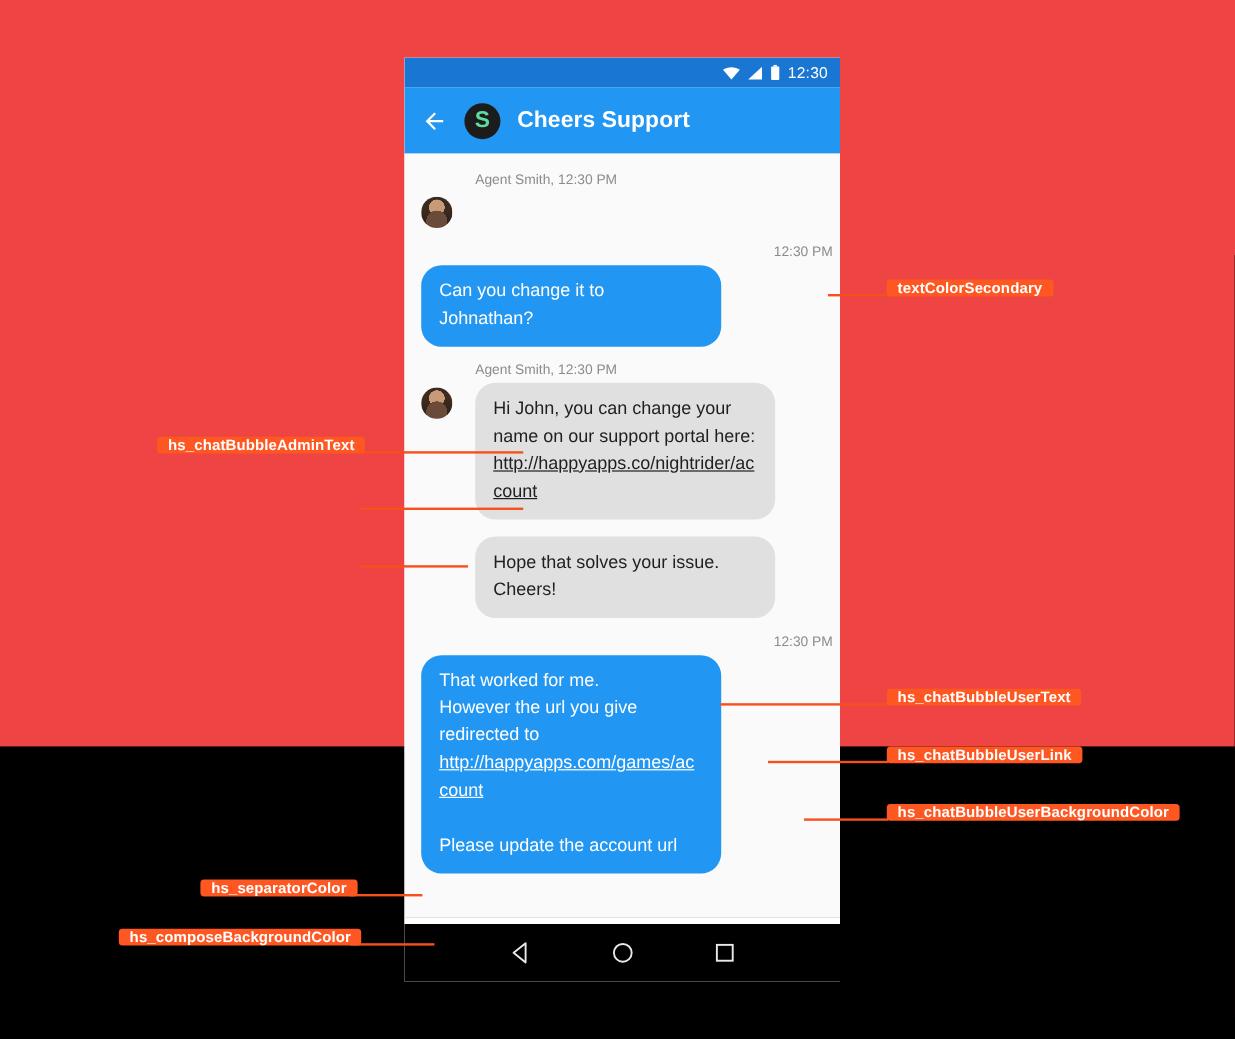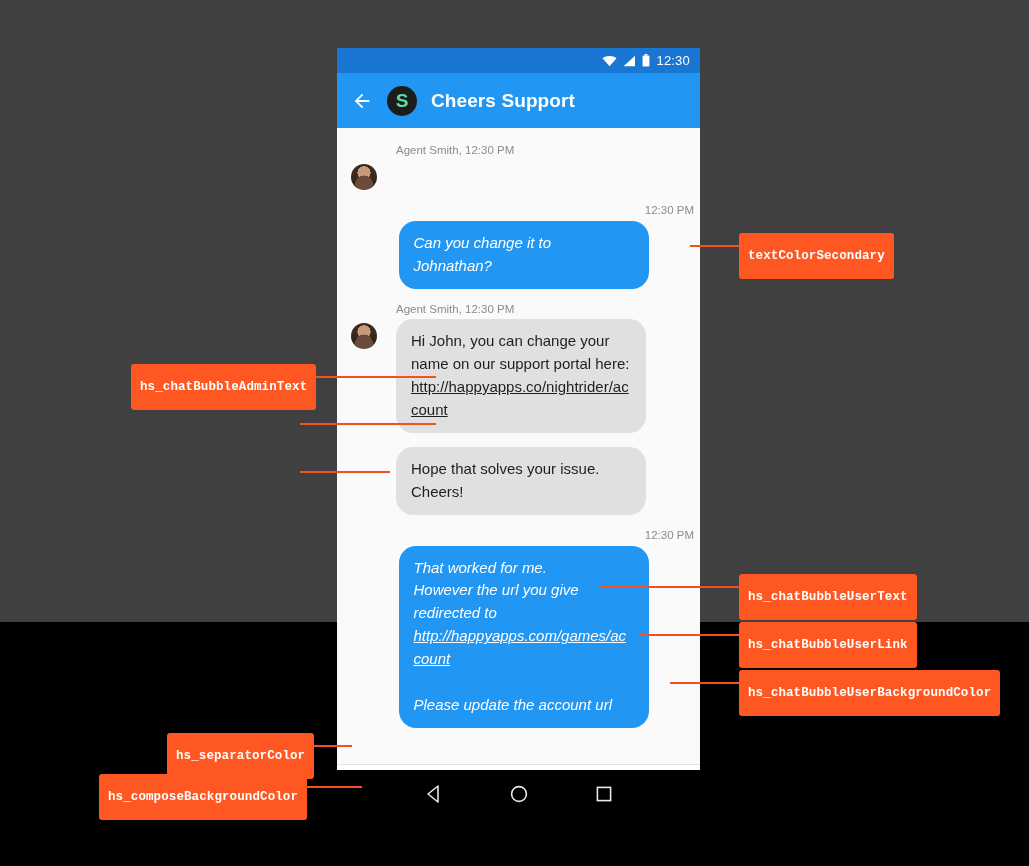--- a/index.html
+++ b/index.html
@@ -2,21 +2,21 @@
 <html><head>
 <meta charset="utf-8">
 <style>
   * { margin:0; padding:0; box-sizing:border-box; }
   html, body {
     width:1029px; height:866px;
     background:#000000;
     font-family:"Liberation Sans", sans-serif;
     overflow:hidden;
   }
-  #stage { position:relative; width:1029px; height:622px; background:#404040; }
+  #stage { position:relative; width:1029px; height:622px; background:#ef4444; }
 
   
   #phone {
     position:absolute; left:337px; top:48px;
     width:363px; height:770px;
     background:#fafafa;
     overflow:hidden;
   }
   
   .statusbar {
@@ -45,21 +45,21 @@
   .thread {
     height:636px; background:#fafafa;
     padding:16px 4px 0 14px; position:relative;
   }
   .meta {
     font-size:11.5px; color:#8c8c8c; margin:0 0 4px 45px;
   }
   .meta.right { text-align:right; margin:0 2px 5px 0; }
 
   .row { display:flex; align-items:flex-start; margin-bottom:14px; }
-  .row.right { justify-content:center;font-style:italic; }
+  .row.right { justify-content:flex-start; }
   .avatar {
     width:26px; height:26px; border-radius:50%; flex:0 0 auto;
     margin-right:19px; margin-top:4px;
     background:
       radial-gradient(circle at 50% 78%, #6a4a38 0 36%, rgba(0,0,0,0) 37%),
       radial-gradient(circle at 50% 34%, #c99a77 0 30%, rgba(0,0,0,0) 31%),
       radial-gradient(circle at 50% 18%, #3a2a20 0 42%, rgba(0,0,0,0) 43%),
       linear-gradient(#4a3426, #2a1c14);
   }
   .bubble {
@@ -91,22 +91,22 @@
     width:363px; height:48px; background:#000;
     display:flex; align-items:center; justify-content:space-around;
     padding:0 54px;
   }
 
   
   .ann {
     position:absolute;
     background:#ff5722; color:#ffffff;
     font-size:12.5px; font-weight:bold;
-    padding:16px 9px; border-radius:3px;
-    white-space:nowrap; letter-spacing:.1px;font-family:Liberation Mono, monospace;
+    padding:0 9px; border-radius:3px;
+    white-space:nowrap; letter-spacing:.1px;
   }
   .lead {
     position:absolute; height:2px; background:#f4511e;
   }
 </style>
 </head>
 <body>
 
 <div id="stage">
 

